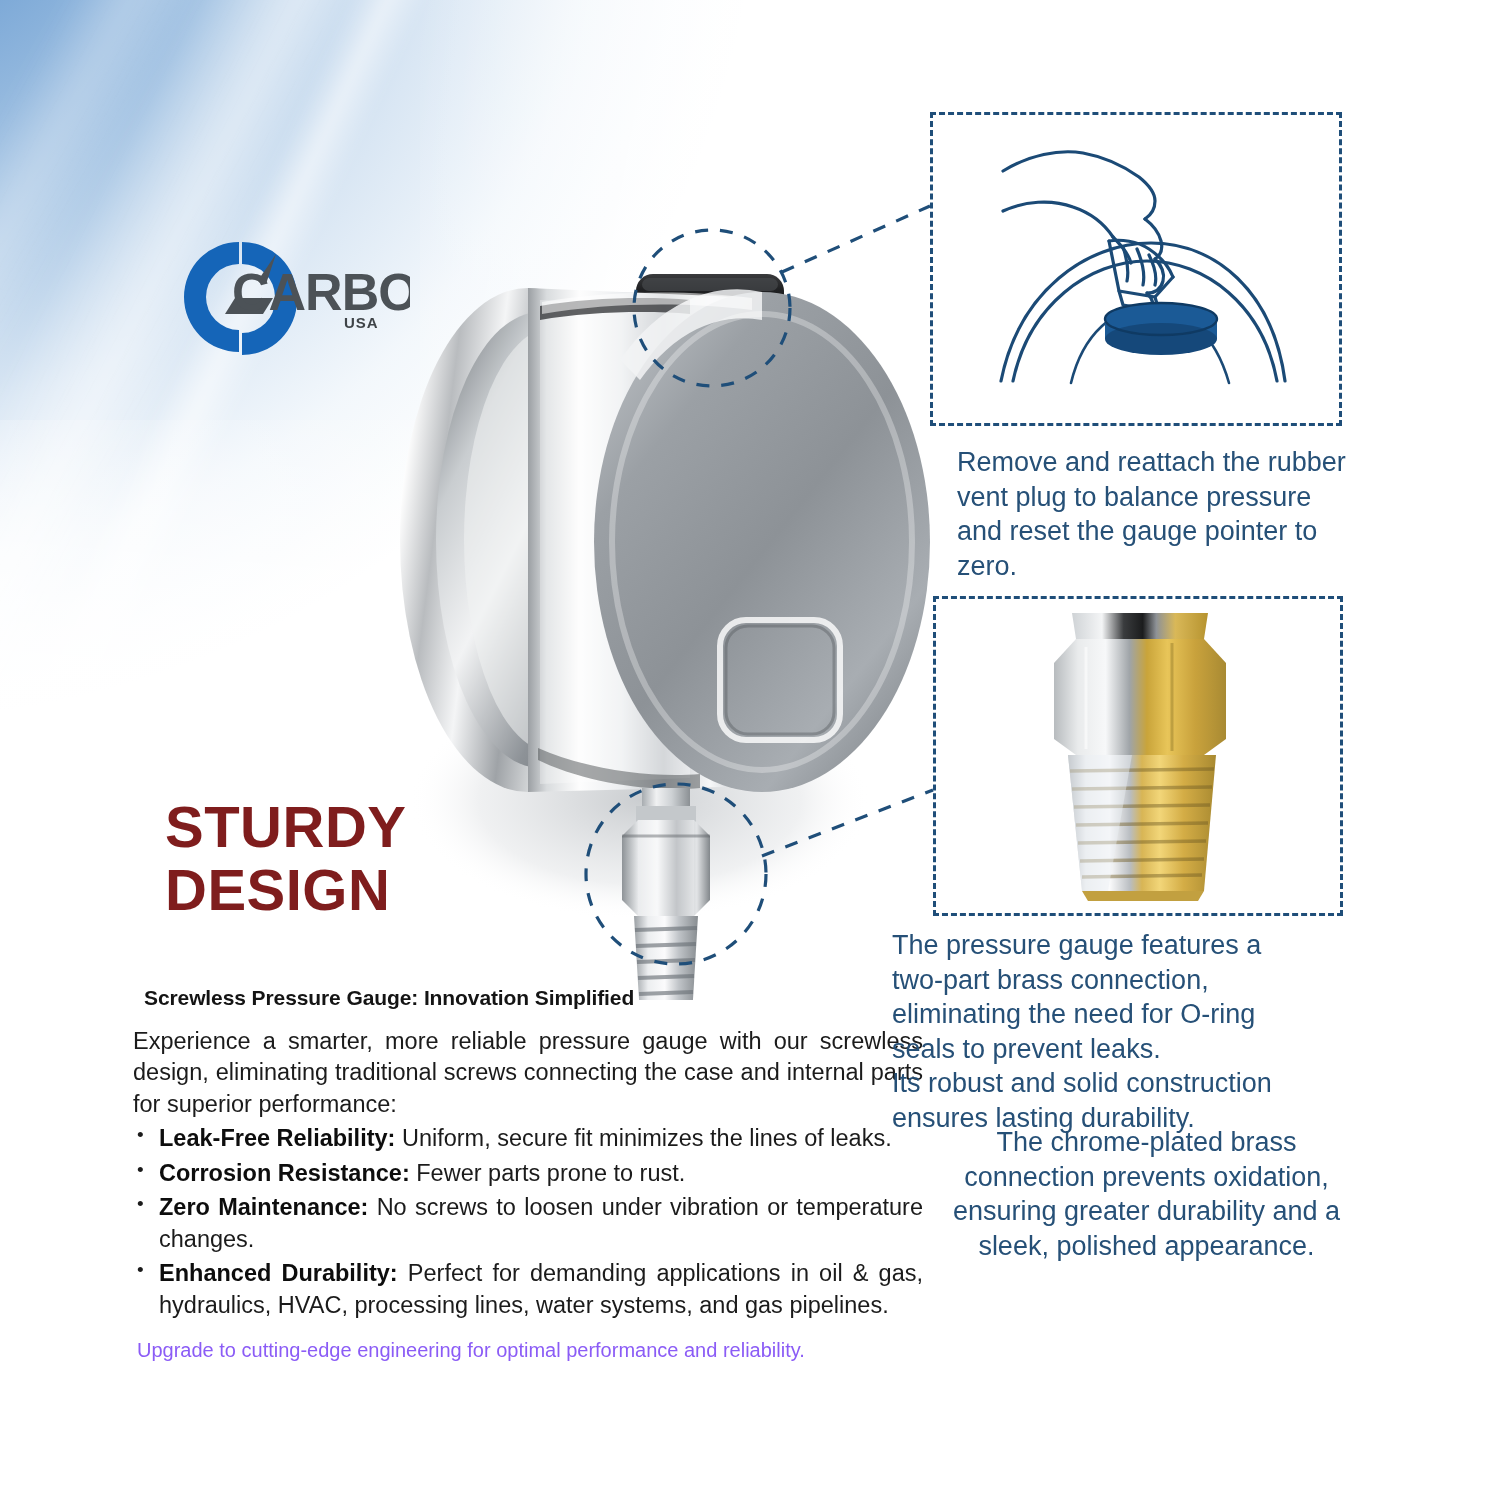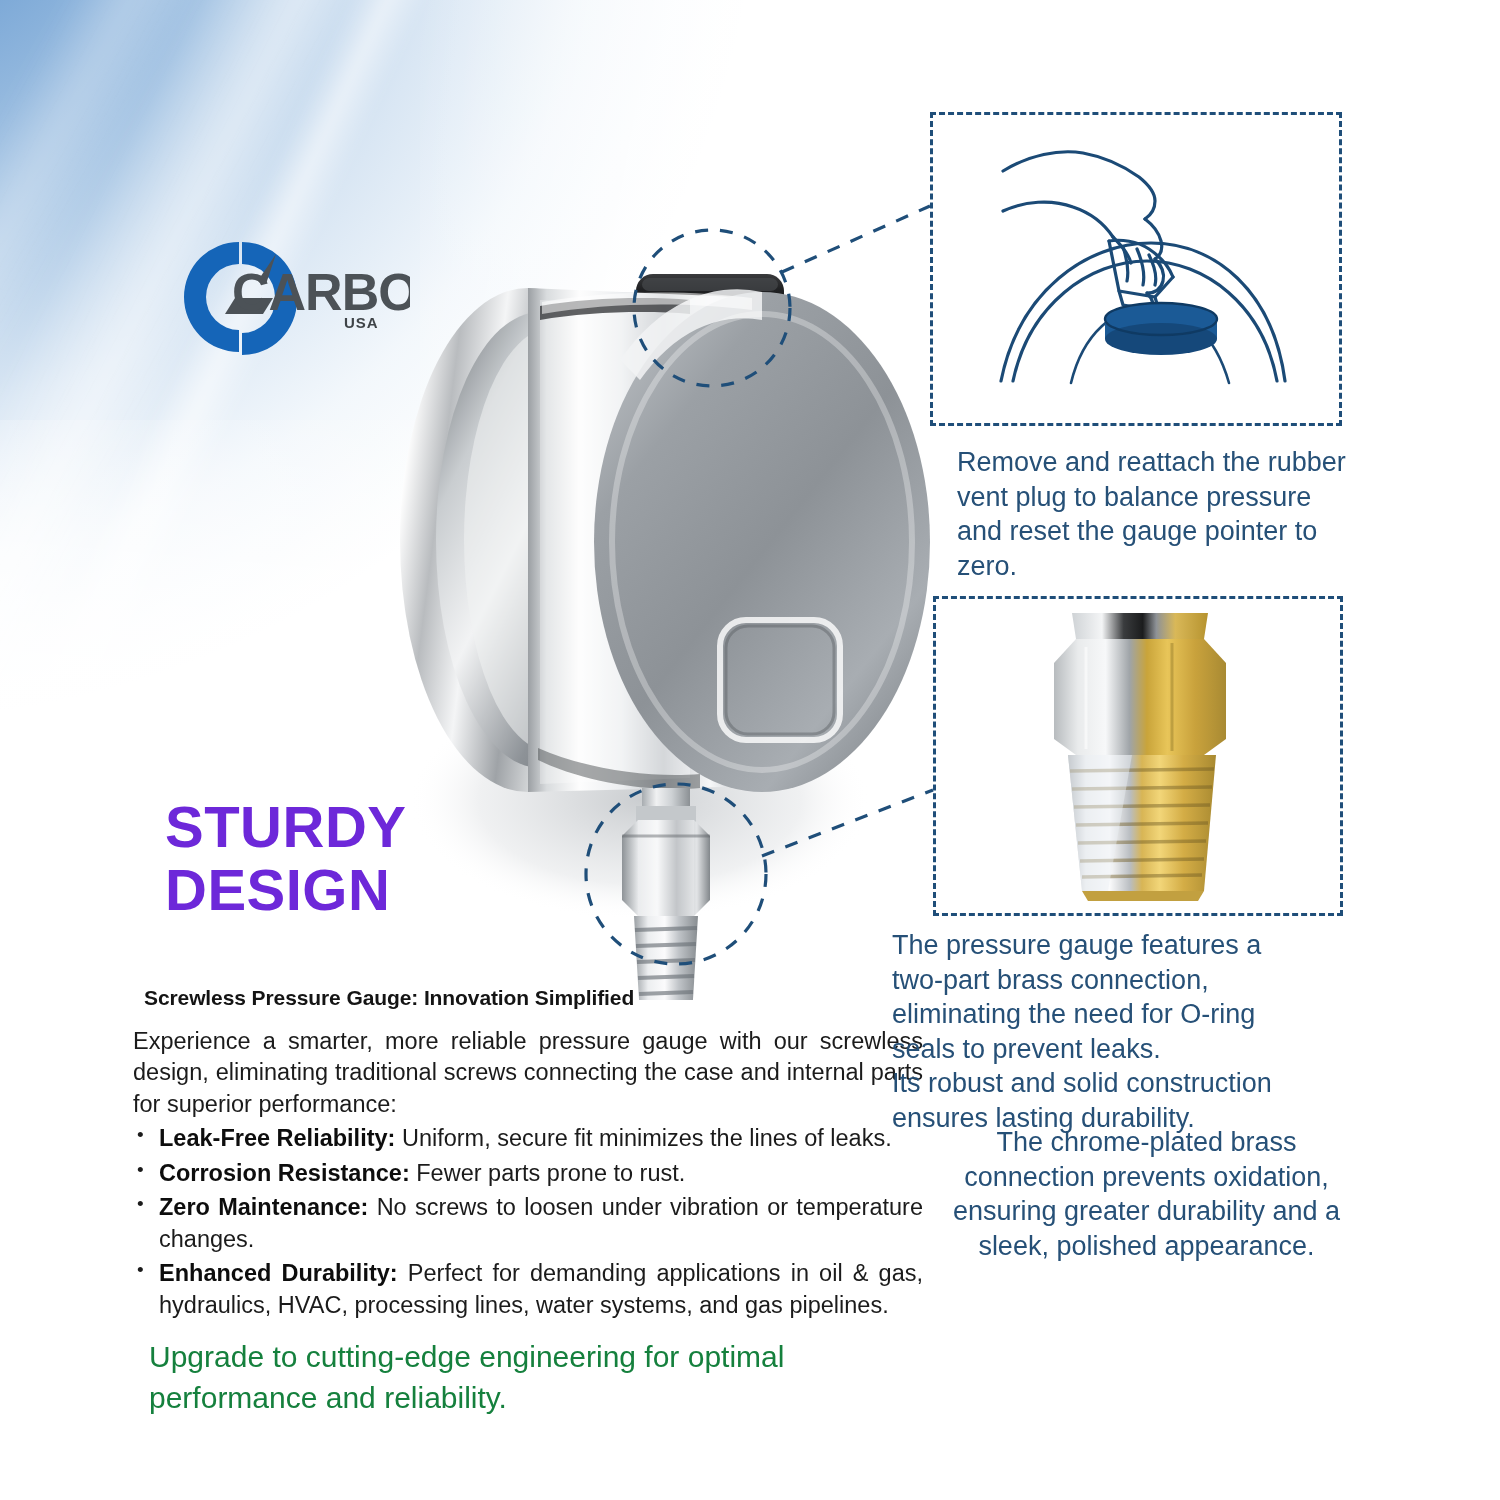--- a/index.html
+++ b/index.html
@@ -52,21 +52,21 @@
     background:linear-gradient(185deg,rgba(255,255,255,0) 0%,rgba(255,255,255,0.72) 48%,rgba(255,255,255,1) 82%);
   }
 
   
   .logo{position:absolute;left:180px;top:238px;width:230px;height:118px;}
   .logo svg{display:block;}
 
   
   .headline{
     position:absolute;left:165px;top:796px;width:380px;
-    color:#6d28d9;font-weight:bold;font-size:58px;line-height:1.08;
+    color:#7f1d1d;font-weight:bold;font-size:58px;line-height:1.08;
     letter-spacing:0.5px;
   }
   .headline .l2{display:block;}
 
   
   .copy{position:absolute;left:133px;top:986px;width:790px;color:#1b1b1b;}
   .copy h3{
     margin:0 0 16px 11px;font-size:21px;font-weight:bold;color:#141414;
     letter-spacing:-0.1px;
   }
@@ -76,21 +76,21 @@
   }
   .bullets{margin:0 0 16px 0;padding:0;list-style:none;}
   .bullets li{
     position:relative;padding-left:26px;font-size:23.5px;line-height:1.34;
     margin-bottom:3px;color:#1b1b1b;text-align:justify;
   }
   .bullets li::before{
     content:"\2022";position:absolute;left:4px;top:-1px;font-size:19px;color:#1b1b1b;
   }
   .bullets b{font-weight:bold;color:#0d0d0d;}
-  .copy .outro{margin:16px;font-size:30px;line-height:1.34;color:#15803d;}
+  .copy .outro{margin:4px;font-size:20px;line-height:1.34;color:#8b5cf6;}
 
   
   .callout{
     position:absolute;border:3px dashed #1f4e79;background:transparent;
   }
   #callout-vent{left:930px;top:112px;width:406px;height:308px;}
   #callout-brass{left:933px;top:596px;width:404px;height:314px;}
 
   .callout-art{position:absolute;inset:0;overflow:hidden;}
   .callout-art svg{display:block;width:100%;height:100%;}

